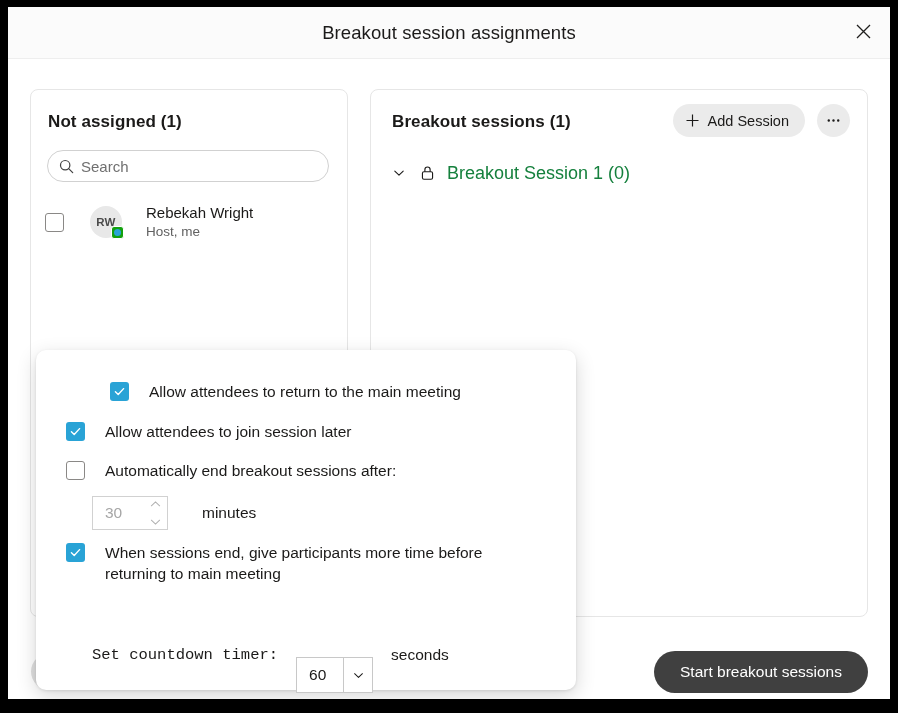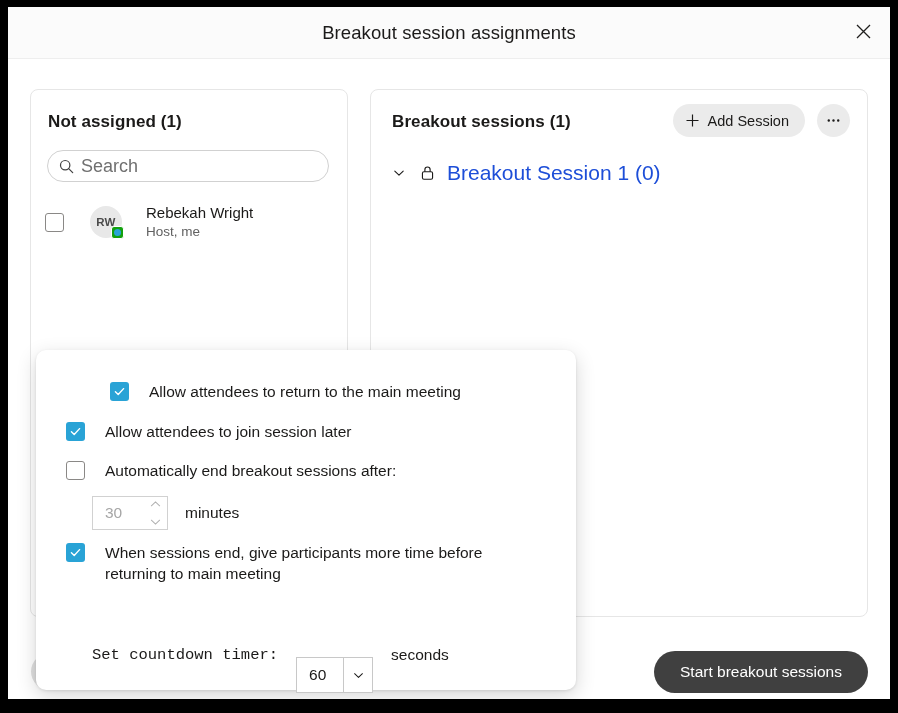--- a/index.html
+++ b/index.html
@@ -127,21 +127,21 @@
     display: flex;
     align-items: center;
     padding-left: 11px;
   }
   #search-icon { flex: 0 0 auto; display: block; color: #424242; margin-right: 7px; }
   #search-input {
     border: none;
     outline: none;
     background: transparent;
     font-family: "Liberation Sans", sans-serif;
-    font-size: 18px;
+    font-size: 15px;
     color: #1b1a19;
     width: 225px;
     padding: 0;
   }
   #search-input::placeholder { color: #707070; opacity: 1; }
 
   
   #participant-row {
     position: absolute;
     left: 14px;
@@ -271,22 +271,22 @@
     top: 70px;
     display: flex;
     align-items: center;
     height: 26px;
     cursor: pointer;
   }
   #chevron-icon { display: block; color: #1b1a19; }
   #lock-icon { display: block; margin-left: 14px; color: #1b1a19; }
   #session-label {
     margin-left: 12px;
-    font-size: 21px;
-    color: #1d4ed8;
+    font-size: 18px;
+    color: #15803d;
     white-space: nowrap;
   }
 
   
   #settings-popup {
     position: absolute;
     left: 28px;
     top: 291px;
     width: 540px;
     height: 340px;
@@ -372,21 +372,21 @@
     top: 3px;
     display: flex;
     flex-direction: column;
     align-items: center;
     justify-content: space-between;
     height: 26px;
     color: #b0b0b0;
     cursor: pointer;
   }
   #minutes-unit {
-    margin-left: 17px;
+    margin-left: 34px;
     font-size: 15.5px;
     color: #1b1a19;
   }
 
   
   #countdown-group {
     position: absolute;
     left: 56px;
     top: 266px;
     display: flex;

